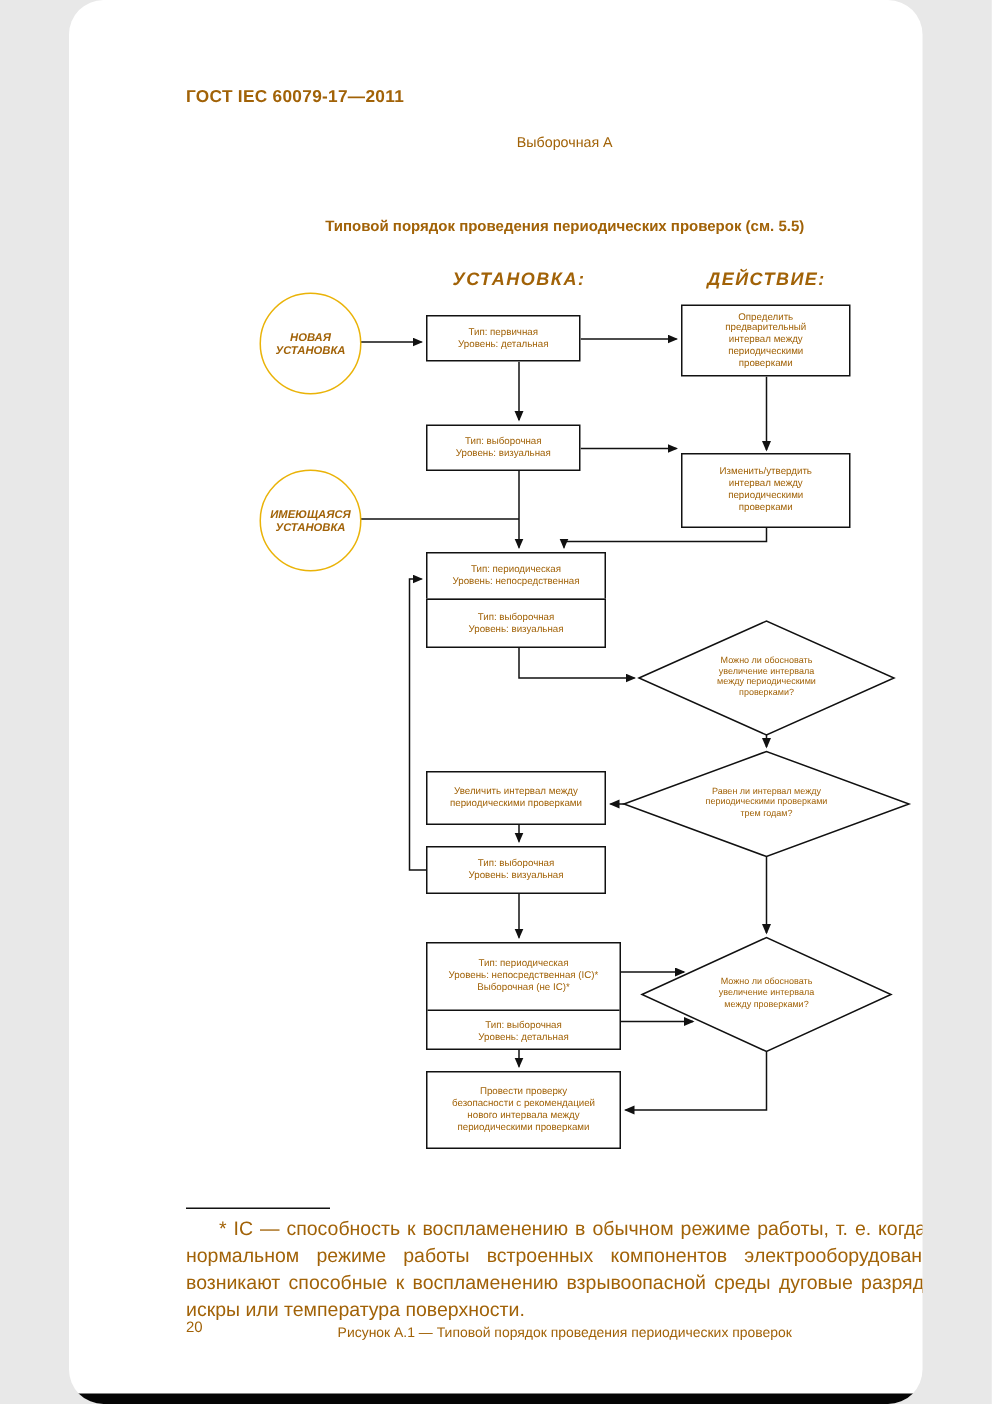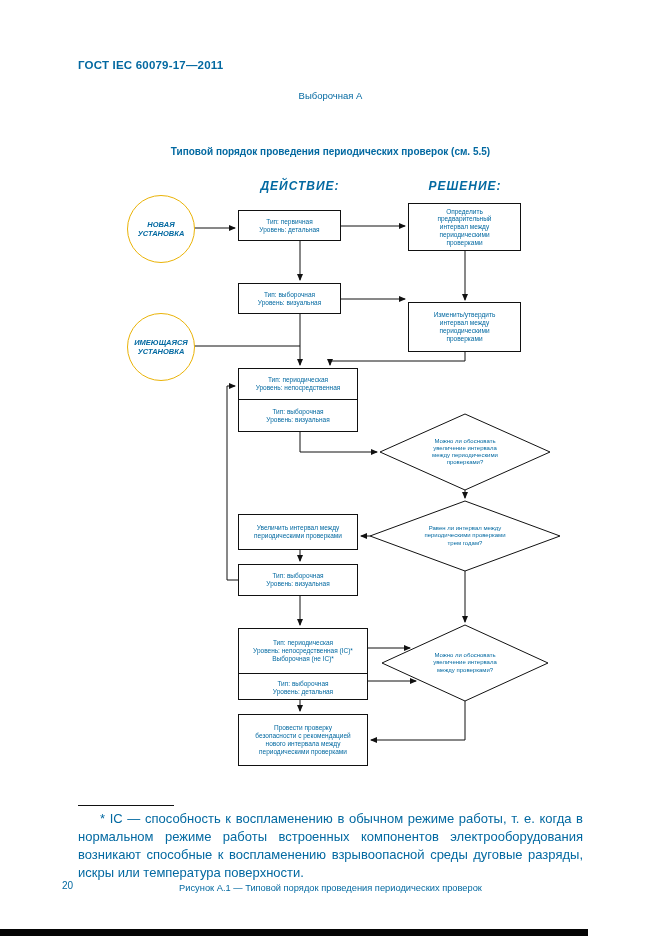--- a/index.html
+++ b/index.html
@@ -1,19 +1,19 @@
 <!DOCTYPE html>
 <html><head>
 <meta charset="utf-8">
 <style>
   html,body{margin:0;padding:0;background:#e8e8e8;}
   .page{
-    position:relative;width:661px;height:936px;margin:0 auto;
+    position:relative;width:569px;height:936px;margin:0 auto;
     background:#ffffff;overflow:hidden;
-    font-family:"Liberation Sans", sans-serif;color:#0369a1;
+    font-family:"Liberation Sans", sans-serif;color:#a16207;border-radius:23px;
   }
   .abs{position:absolute;}
   .hdr{font-size:11.5px;font-weight:bold;letter-spacing:.2px;}
   .centerline{left:0;width:661px;text-align:center;}
   .annex{font-size:9.5px;}
   .ftitle{font-size:10px;font-weight:bold;}
   .colhdr{font-size:12px;font-weight:bold;font-style:italic;letter-spacing:1px;text-align:center;}
   .circle{
     border:1px solid #eab308;border-radius:50%;background:#fff;
     display:flex;align-items:center;justify-content:center;text-align:center;
@@ -76,22 +76,22 @@
       <polygon points="380,452 465,414 550,452 465,490"></polygon>
       <polygon points="370,536 465,501 560,536 465,571"></polygon>
       <polygon points="382,663 465,625 548,663 465,701"></polygon>
     </g>
   </svg>
 
   <div class="abs hdr" style="left:78px;top:59px;">ГОСТ IEC 60079-17—2011</div>
   <div class="abs centerline annex" style="top:90px;">Выборочная А</div>
   <div class="abs centerline ftitle" style="top:146px;">Типовой порядок проведения периодических проверок (см. 5.5)</div>
 
-  <div class="abs colhdr" style="left:250px;top:179px;width:100px;">ДЕЙСТВИЕ:</div>
-  <div class="abs colhdr" style="left:415px;top:179px;width:100px;">РЕШЕНИЕ:</div>
+  <div class="abs colhdr" style="left:250px;top:179px;width:100px;">УСТАНОВКА:</div>
+  <div class="abs colhdr" style="left:415px;top:179px;width:100px;">ДЕЙСТВИЕ:</div>
 
   <div class="abs circle" style="left:127px;top:195px;width:66px;height:66px;">НОВАЯ
 УСТАНОВКА</div>
   <div class="abs circle" style="left:127px;top:313px;width:66px;height:66px;">ИМЕЮЩАЯСЯ
 УСТАНОВКА</div>
 
   <div class="abs box" style="left:238px;top:210px;width:103px;height:31px;">Тип: первичная
 Уровень: детальная</div>
   <div class="abs box" style="left:408px;top:203px;width:113px;height:48px;">Определить
 предварительный
@@ -133,17 +133,17 @@
   <div class="abs dtext" style="left:385px;top:516px;width:160px;height:40px;">Равен ли интервал между
 периодическими проверками
 трем годам?</div>
   <div class="abs dtext" style="left:400px;top:642px;width:130px;height:42px;">Можно ли обосновать
 увеличение интервала
 между проверками?</div>
 
   <div class="abs rule" style="left:78px;top:805px;width:96px;height:1px;"></div>
   <div class="abs footnote" style="left:78px;top:810px;width:505px;">* IC — способность к воспламенению в обычном режиме работы, т. е. когда в нормальном режиме работы встроенных компонентов электрооборудования возникают способные к воспламенению взрывоопасной среды дуговые разряды, искры или температура поверхности.</div>
   <div class="abs centerline caption" style="top:857px;margin-top:26px;">Рисунок А.1 — Типовой порядок проведения периодических проверок</div>
-  <div class="abs pagenum" style="left:62px;top:880px;">20</div>
+  <div class="abs pagenum" style="left:78px;top:880px;">20</div>
 
   <div class="abs scanbar" style="left:0;top:929px;width:588px;height:7px;"></div>
 
 </div>
 
 </body></html>

